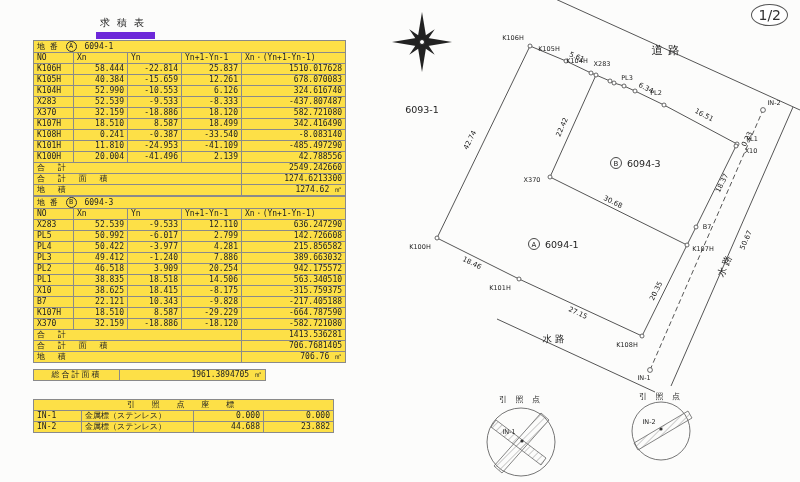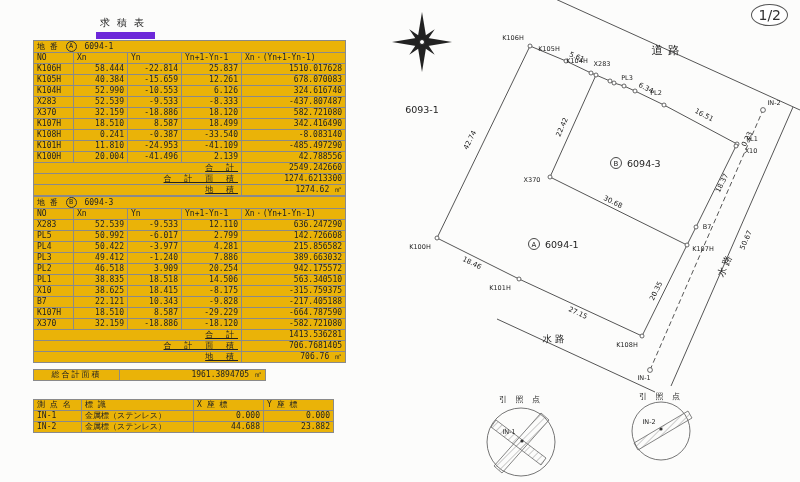--- a/index.html
+++ b/index.html
@@ -9,32 +9,32 @@
     font-family:"DejaVu Sans",sans-serif;
   }
   
   .doc-title{
     position:absolute;left:96px;top:16px;font-size:10px;letter-spacing:7px;
     color:#222;border-bottom:7px solid #6d28d9;padding:0 4px 2px 4px;white-space:nowrap;
   }
   table.qtable{
     border-collapse:collapse;table-layout:fixed;
     font-family:"DejaVu Sans Mono","DejaVu Sans",monospace;
-    font-size:8px;color:#222;position:absolute;background:#eab308;
+    font-size:8px;color:#222;position:absolute;background:#fde047;
   }
   table.qtable td{
     border:1px solid #8a8a8a;padding:0 3px;height:10px;line-height:10px;
     overflow:hidden;white-space:nowrap;
   }
   .t1{left:33px;top:40px;width:312px;}
   .t2{left:33px;top:196px;width:312px;}
   .hdr td{}
   .num{text-align:right;}
   .parcel-row td{text-align:left;padding-left:6px;}
-  .sumlab{text-align:right;letter-spacing:4px;text-decoration:underline;}
+  .sumlab{text-align:left;letter-spacing:4px;}
   .circle-mark{
     display:inline-block;width:9px;height:9px;border:1px solid #333;border-radius:50%;
     text-align:center;line-height:9px;font-size:7px;margin:0 3px;vertical-align:1px;letter-spacing:0;
   }
   .gtotal{left:33px;top:369px;width:232px;}
   .gtotal td{height:13px;line-height:13px;}
   .gt-label{text-align:center;letter-spacing:2px;margin-top:11px;}
   .reft{left:33px;top:399px;width:300px;}
   .reft td{height:11px;line-height:11px;}
   .ref-title{text-align:center;letter-spacing:6px;}
@@ -308,25 +308,22 @@
 </table>
 
 <table class="qtable reft">
   <colgroup>
       <col style="width:48px">
       <col style="width:112px">
       <col style="width:70px">
       <col style="width:70px">
     </colgroup>
   <tbody>
-    <tr class="hdr">
-      <td>測 点 名</td>
-      <td>標 識</td>
-      <td>X 座 標</td>
-      <td>Y 座 標</td>
+    <tr>
+      <td colspan="4" class="ref-title">引 照 点 座 標</td>
     </tr>
   </tbody>
   <tbody>
 
       <tr>
         <td>IN-1</td>
         <td>金属標（ステンレス）</td>
         <td class="num">0.000</td>
         <td class="num">0.000</td>
       </tr>

